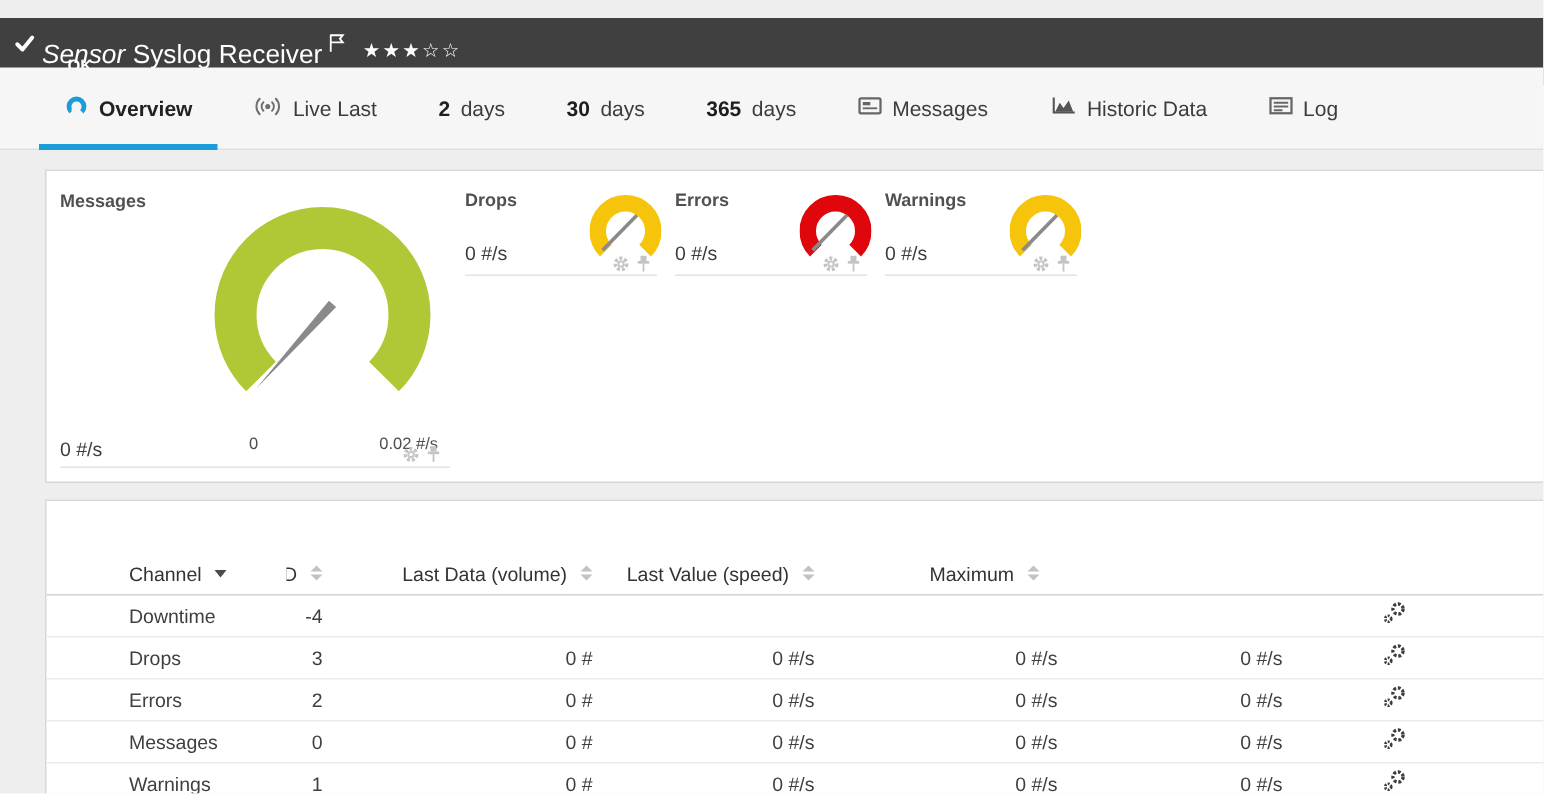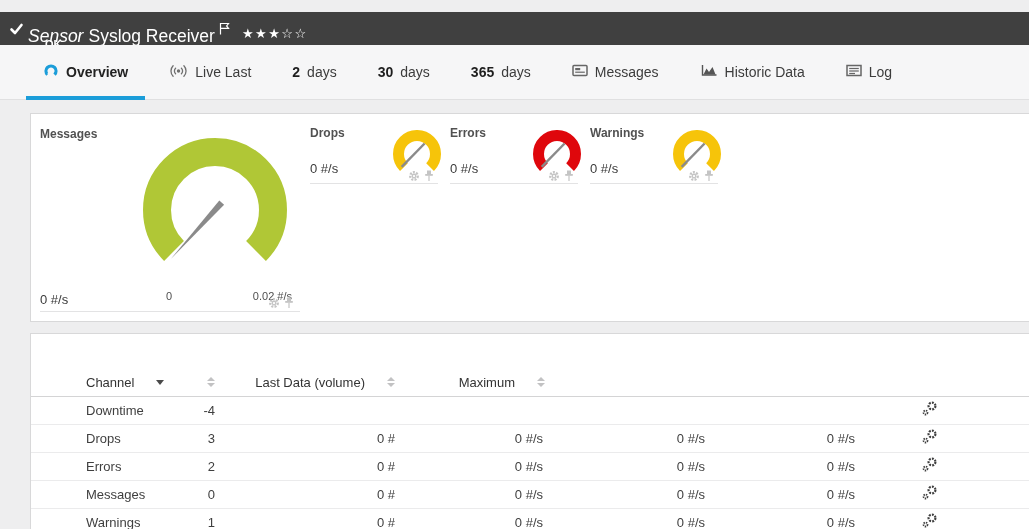--- a/index.html
+++ b/index.html
@@ -52,21 +52,21 @@
   .gsmall svg.gauge { position:absolute; right:-3px; top:9px; }
   .gsmall .gicons { right:4px; bottom:1px; }
   #gcell-drops { left:279px; } #gcell-errors { left:419px; } #gcell-warnings { left:559px; }
 
   
   .tbl { margin-top:34px; }
   .trow { display:flex; height:27px; align-items:center; border-bottom:1px solid #ebebec;
           font-size:13px; color:#3f3f3f; }
   .trow.head { height:28px; border-bottom:1px solid #d4d4d5; color:#333; cursor:default; }
   .tc { box-sizing:border-box; padding:0 6px; white-space:nowrap; overflow:hidden; }
-  .hf { display:flex; align-items:center; gap:22px; justify-content:flex-end; }
+  .hf { display:flex; align-items:center; gap:9px; justify-content:flex-end; }
   .hf.left { justify-content:flex-start; }
   .c0 { width:160px; padding-left:55px; text-align:left; }
   .c1 { width:30px;  } .c2 { width:180px; } .c3 { width:148px; }
   .c4 { width:162px; } .c5 { width:150px; }
   .c6 { width:120px; padding-left:60px; }
   .num { text-align:right; }
   .th { cursor:pointer; }
 
   .sort { display:inline-flex; flex-direction:column; align-items:center; }
   .s-up { width:0; height:0; border-left:4px solid transparent; border-right:4px solid transparent;
@@ -265,20 +265,29 @@
         </div>
         <div class="tc c2 th">
           <span class="hf">
               <span>Last Data (volume)</span>
               <span class="sort">
                 <i class="s-up"></i>
                 <i class="s-dn"></i>
               </span>
             </span>
         </div>
+        <div class="tc c3 th">
+          <span class="hf">
+              <span>Last Value (speed)</span>
+              <span class="sort">
+                <i class="s-up"></i>
+                <i class="s-dn"></i>
+              </span>
+            </span>
+        </div>
         <div class="tc c5 th">
           <span class="hf">
               <span>Maximum</span>
               <span class="sort">
                 <i class="s-up"></i>
                 <i class="s-dn"></i>
               </span>
             </span>
         </div>
         <div class="tc c6"></div>

